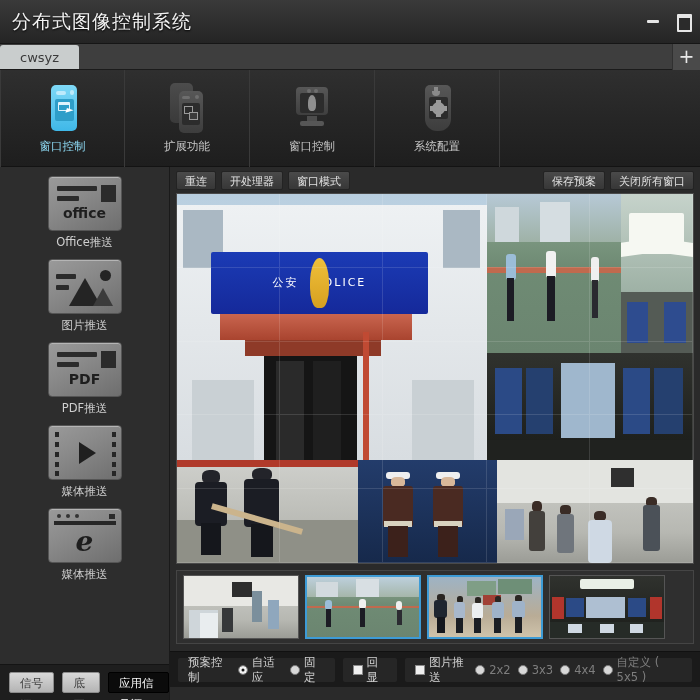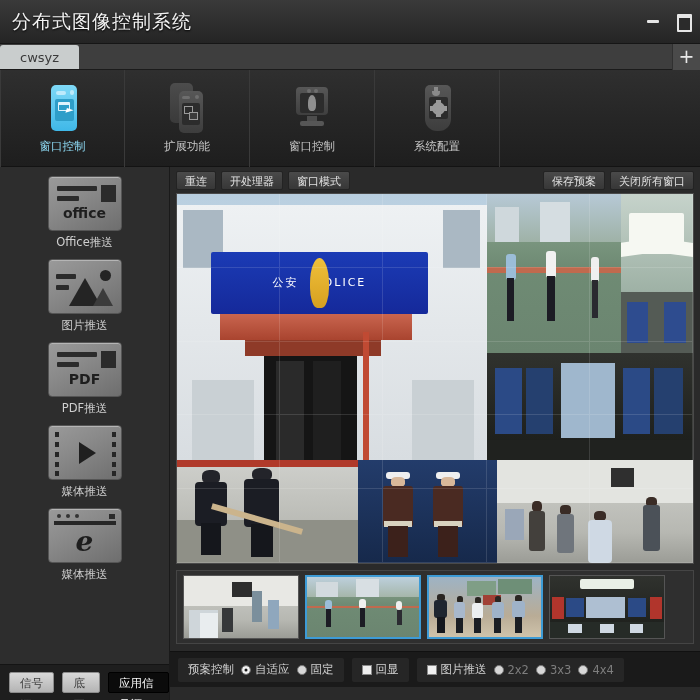--- a/index.html
+++ b/index.html
@@ -630,18 +630,22 @@
             <span>2x2</span>
           </span>
           <span class="opt dim">
             <span class="radio"></span>
             <span>3x3</span>
           </span>
           <span class="opt dim">
             <span class="radio"></span>
             <span>4x4</span>
           </span>
+          <span class="opt dim">
+            <span class="radio"></span>
+            <span>自定义 ( 5x5 )</span>
+          </span>
         </div>
       </div>
 
     </div>
   </div>
 </div>
 
 </body></html>

